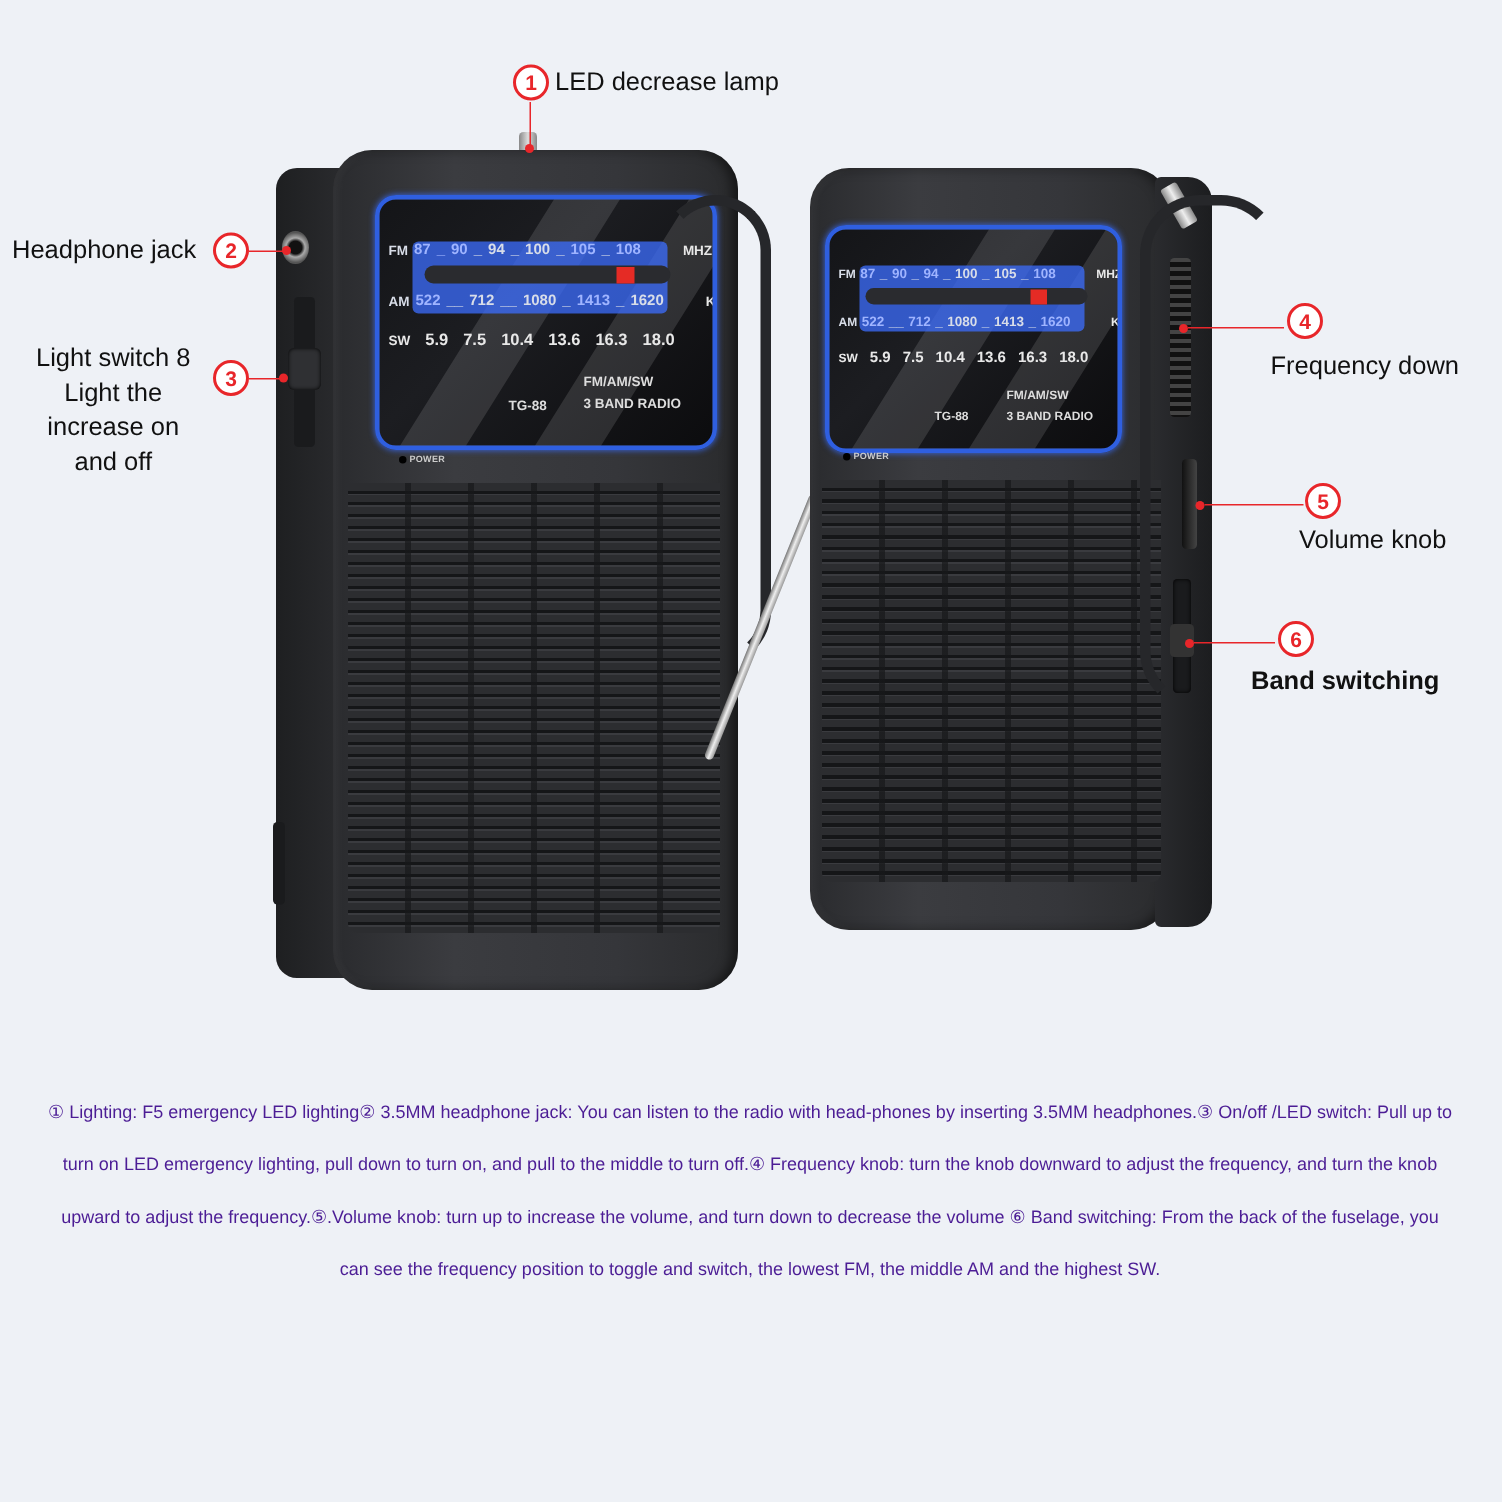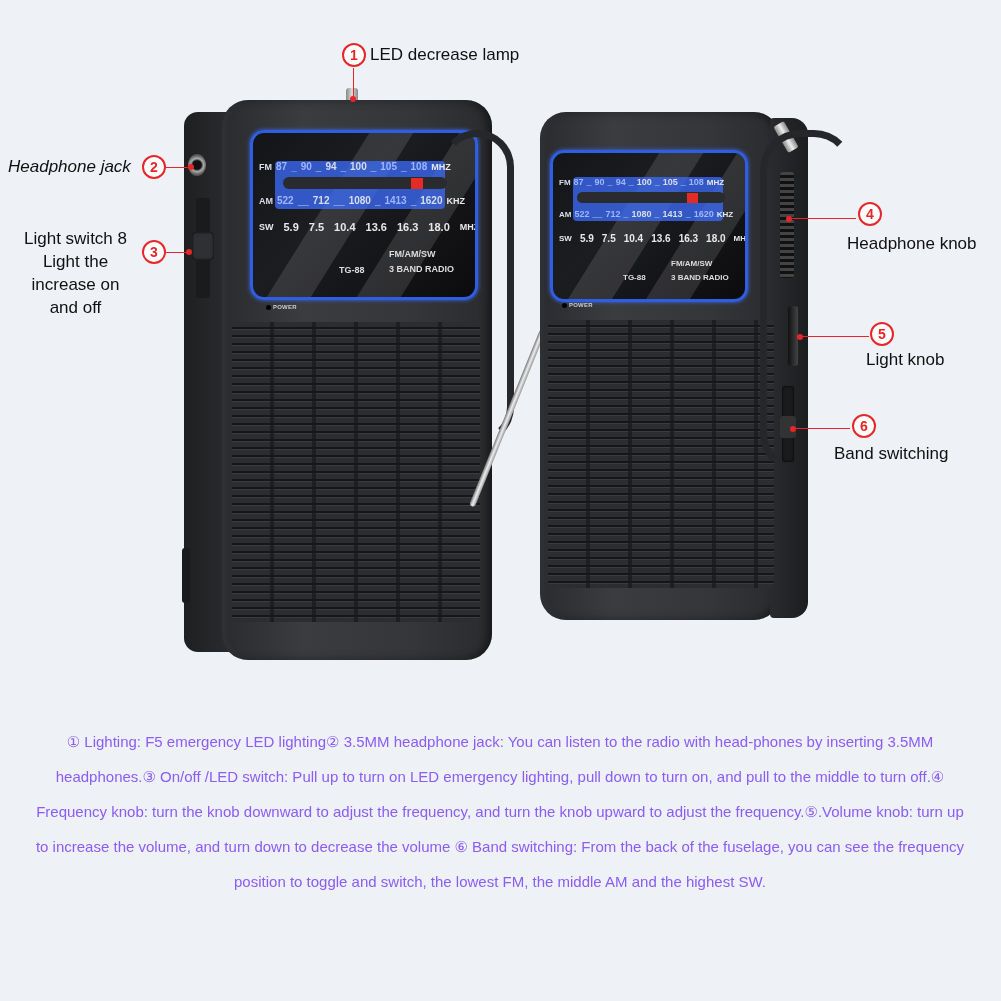--- a/index.html
+++ b/index.html
@@ -9,32 +9,32 @@
   .callout-label{position:absolute;font-size:17px;color:#111;line-height:23px;}
   .leader{position:absolute;background:#e8262a;height:1px;}
   .leader-v{position:absolute;background:#e8262a;width:1px;}
   .dot{position:absolute;width:6px;height:6px;border-radius:50%;background:#e8262a;}
   .radio{position:absolute;background:linear-gradient(90deg,#2a2b2e 0%,#3b3c40 30%,#35363a 70%,#2a2b2d 100%);border-radius:26px;box-shadow:inset -4px 0 8px rgba(0,0,0,.5),inset 3px 0 6px rgba(255,255,255,.06);}
   .side-panel{position:absolute;background:linear-gradient(90deg,#1e1f21,#2e2f32);border-radius:14px 4px 4px 14px;}
   .display{position:absolute;border:3px solid #2f5fe0;border-radius:14px;background:linear-gradient(135deg,#141518 0%,#1c1d21 40%,#0c0c0e 100%);overflow:hidden;box-shadow:0 0 4px #3a6af0;}
   .display .shine{position:absolute;top:-20px;width:44px;height:220px;background:rgba(255,255,255,.12);transform:skewX(-32deg);}
   .band-strip{position:absolute;background:rgba(60,110,255,.75);border-radius:4px;}
   .scale-row{position:absolute;display:flex;align-items:center;white-space:nowrap;font-weight:bold;color:#d8dde8;}
-  .scale-row .unit{font-size:9px;color:#e8e8e8;}
+  .scale-row .unit{font-size:9px;color:#e8e8e8;margin-left:24px;}
   .tuner-track{position:absolute;background:#2a2b2f;border-radius:8px;}
   .tuner-marker{position:absolute;background:#e52b25;}
   .grille{position:absolute;background:
       repeating-linear-gradient(180deg,#2c2d30 0px,#2c2d30 5px,#151618 5px,#151618 7px,#3a3b3f 7px,#3a3b3f 8px);
       border-radius:0 0 6px 6px;}
   .grille .slots{position:absolute;inset:0;background:repeating-linear-gradient(90deg,transparent 0px,transparent 38px,#17181a 38px,#17181a 42px);opacity:.7;}
   .power{position:absolute;font-size:6px;font-weight:bold;color:#ccc;letter-spacing:.2px;}
   .power:before{content:"";display:inline-block;width:5px;height:5px;border-radius:50%;background:#000;margin-right:2px;vertical-align:middle;}
   .strap{position:absolute;border:7px solid #26272a;border-radius:40px;border-left-color:transparent;border-bottom-color:transparent;}
   .antenna{position:absolute;width:6px;background:linear-gradient(90deg,#777,#eee,#999);transform-origin:top center;border-radius:3px;}
-  .desc{position:absolute;left:30px;top:724px;width:940px;text-align:center;font-size:15px;line-height:35px;color:#8b5cf6;}
+  .desc{position:absolute;left:30px;top:724px;width:940px;text-align:center;font-size:12px;line-height:35px;color:#4c1d95;}
   .side-ctrl{position:absolute;background:#1a1b1d;border-radius:3px;}
 </style>
 </head>
 <body>
 
 <div>
 
   <div class="abs" style="left:346px;top:88px;width:12px;height:14px;background:linear-gradient(90deg,#888,#ddd,#888);border-radius:3px 3px 0 0;"></div>
 
   <div class="side-panel" style="left:184px;top:112px;width:60px;height:540px;"></div>
@@ -174,21 +174,21 @@
 </div>
 
 <div>
   <div class="callout-num" style="left:342px;top:43px;">1</div>
   <div class="callout-label" style="left:370px;top:43px;">LED decrease lamp</div>
   <div class="leader-v" style="left:353px;top:68px;height:30px;"></div>
   <div class="dot" style="left:350px;top:96px;"></div>
 </div>
 
 <div>
-  <div class="callout-label" style="left:8px;top:155px;font-style:italic;">Headphone jack</div>
+  <div class="callout-label" style="left:8px;top:155px;">Headphone jack</div>
   <div class="callout-num" style="left:142px;top:155px;">2</div>
   <div class="leader" style="left:166px;top:167px;width:24px;"></div>
   <div class="dot" style="left:188px;top:164px;"></div>
 </div>
 
 <div>
   <div class="callout-label" style="left:8px;top:227px;width:135px;text-align:center;line-height:23px;">
     <div>Light switch 8</div>
     <div>Light the</div>
     <div>increase on</div>
@@ -196,30 +196,30 @@
   </div>
   <div class="callout-num" style="left:142px;top:240px;">3</div>
   <div class="leader" style="left:166px;top:252px;width:22px;"></div>
   <div class="dot" style="left:186px;top:249px;"></div>
 </div>
 
 <div>
   <div class="dot" style="left:786px;top:216px;"></div>
   <div class="leader" style="left:792px;top:218px;width:64px;"></div>
   <div class="callout-num" style="left:858px;top:202px;">4</div>
-  <div class="callout-label" style="left:847px;top:232px;">Headphone knob</div>
+  <div class="callout-label" style="left:847px;top:232px;">Frequency down</div>
 </div>
 
 <div>
   <div class="dot" style="left:797px;top:334px;"></div>
   <div class="leader" style="left:803px;top:336px;width:66px;"></div>
   <div class="callout-num" style="left:870px;top:322px;">5</div>
-  <div class="callout-label" style="left:866px;top:348px;">Light knob</div>
+  <div class="callout-label" style="left:866px;top:348px;">Volume knob</div>
 </div>
 
 <div>
   <div class="dot" style="left:790px;top:426px;"></div>
   <div class="leader" style="left:796px;top:428px;width:54px;"></div>
   <div class="callout-num" style="left:852px;top:414px;">6</div>
-  <div class="callout-label" style="left:834px;top:442px;">Band switching</div>
+  <div class="callout-label" style="left:834px;top:442px;font-weight:bold;">Band switching</div>
 </div>
 
 <div class="desc">① Lighting: F5 emergency LED lighting② 3.5MM headphone jack: You can listen to the radio with head-phones by inserting 3.5MM headphones.③ On/off /LED switch: Pull up to turn on LED emergency lighting, pull down to turn on, and pull to the middle to turn off.④ Frequency knob: turn the knob downward to adjust the frequency, and turn the knob upward to adjust the frequency.⑤.Volume knob: turn up to increase the volume, and turn down to decrease the volume ⑥ Band switching: From the back of the fuselage, you can see the frequency position to toggle and switch, the lowest FM, the middle AM and the highest SW.</div>
 
 </body></html>

